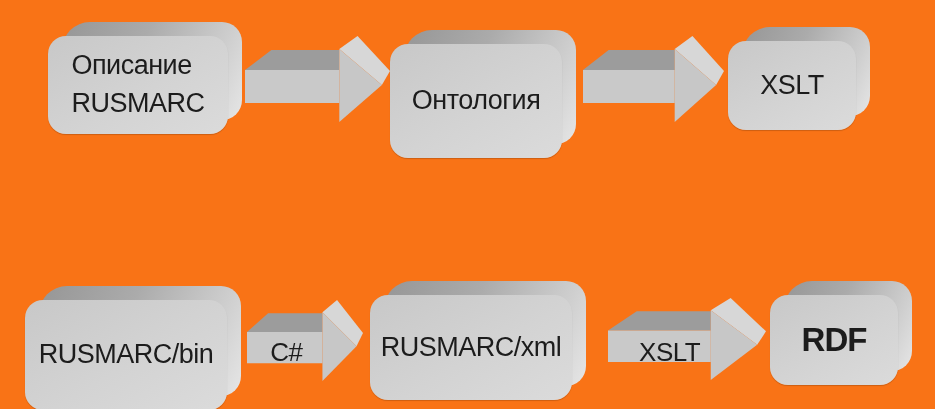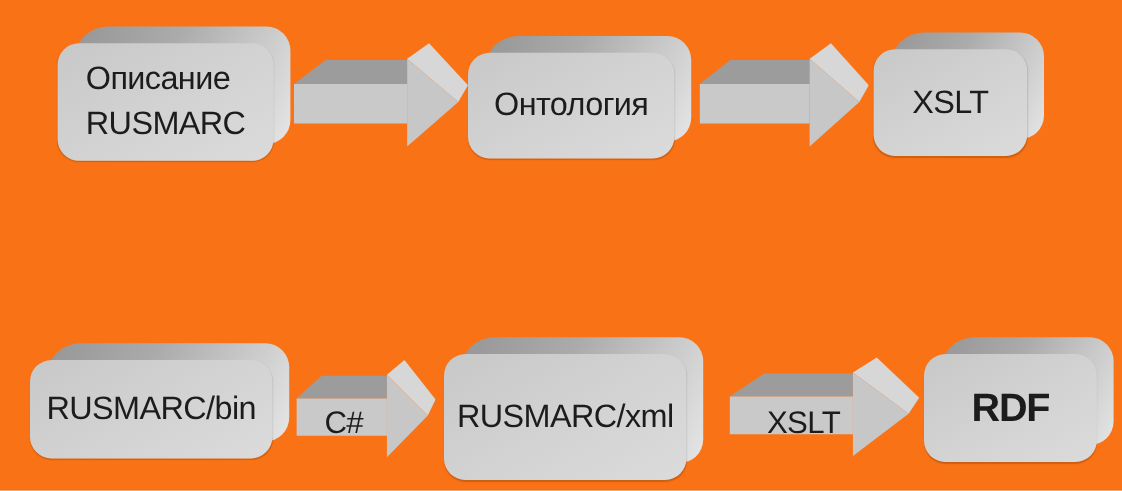--- a/index.html
+++ b/index.html
@@ -67,21 +67,21 @@
 
   <div class="arrow" style="left:245px;top:35px;width:145px;height:88px">
     <svg viewBox="0 0 143 88" preserveAspectRatio="none">
       <polygon class="poly-top" points="0,35 26,15 93,15 93,35"></polygon>
       <polygon class="poly-shaft" points="0,35 93,35 93,68 0,68"></polygon>
       <polygon class="poly-facet" points="93,14 111,1 143,36 135,50"></polygon>
       <polygon class="poly-head" points="93,14 93,87 135,50"></polygon>
     </svg>
   </div>
 
-  <div class="node" style="left:390px;top:30px;width:186px;height:102px">
+  <div class="node" style="left:390px;top:30px;width:186px;height:128px">
     <div class="back"></div>
     <div class="face">
       <span class="label">Онтология</span>
     </div>
   </div>
 
   <div class="arrow" style="left:583px;top:35px;width:141px;height:88px">
     <svg viewBox="0 0 143 88" preserveAspectRatio="none">
       <polygon class="poly-top" points="0,35 26,15 93,15 93,35"></polygon>
       <polygon class="poly-shaft" points="0,35 93,35 93,68 0,68"></polygon>
@@ -90,21 +90,21 @@
     </svg>
   </div>
 
   <div class="node" style="left:728px;top:27px;width:142px;height:103px">
     <div class="back"></div>
     <div class="face">
       <span class="label">XSLT</span>
     </div>
   </div>
 
-  <div class="node" style="left:25px;top:286px;width:216px;height:96px">
+  <div class="node" style="left:25px;top:286px;width:216px;height:124px">
     <div class="back"></div>
     <div class="face">
       <span class="label">RUSMARC/bin</span>
     </div>
   </div>
 
   <div class="arrow" style="left:247px;top:299px;width:116px;height:83px">
     <svg viewBox="0 0 143 88" preserveAspectRatio="none">
       <polygon class="poly-top" points="0,35 26,15 93,15 93,35"></polygon>
       <polygon class="poly-shaft" points="0,35 93,35 93,68 0,68"></polygon>
@@ -124,20 +124,20 @@
   <div class="arrow" style="left:608px;top:297px;width:158px;height:84px">
     <svg viewBox="0 0 143 88" preserveAspectRatio="none">
       <polygon class="poly-top" points="0,35 26,15 93,15 93,35"></polygon>
       <polygon class="poly-shaft" points="0,35 93,35 93,68 0,68"></polygon>
       <polygon class="poly-facet" points="93,14 111,1 143,36 135,50"></polygon>
       <polygon class="poly-head" points="93,14 93,87 135,50"></polygon>
     </svg>
     <span class="arrow-label" style="left:0;width:78%;top:40px">XSLT</span>
   </div>
 
-  <div class="node rdf" style="left:770px;top:281px;width:158px;height:104px">
+  <div class="node rdf" style="left:770px;top:281px;width:142px;height:104px">
     <div class="back"></div>
     <div class="face">
       <span class="label">RDF</span>
     </div>
   </div>
 
 </div>
 
 </body></html>

